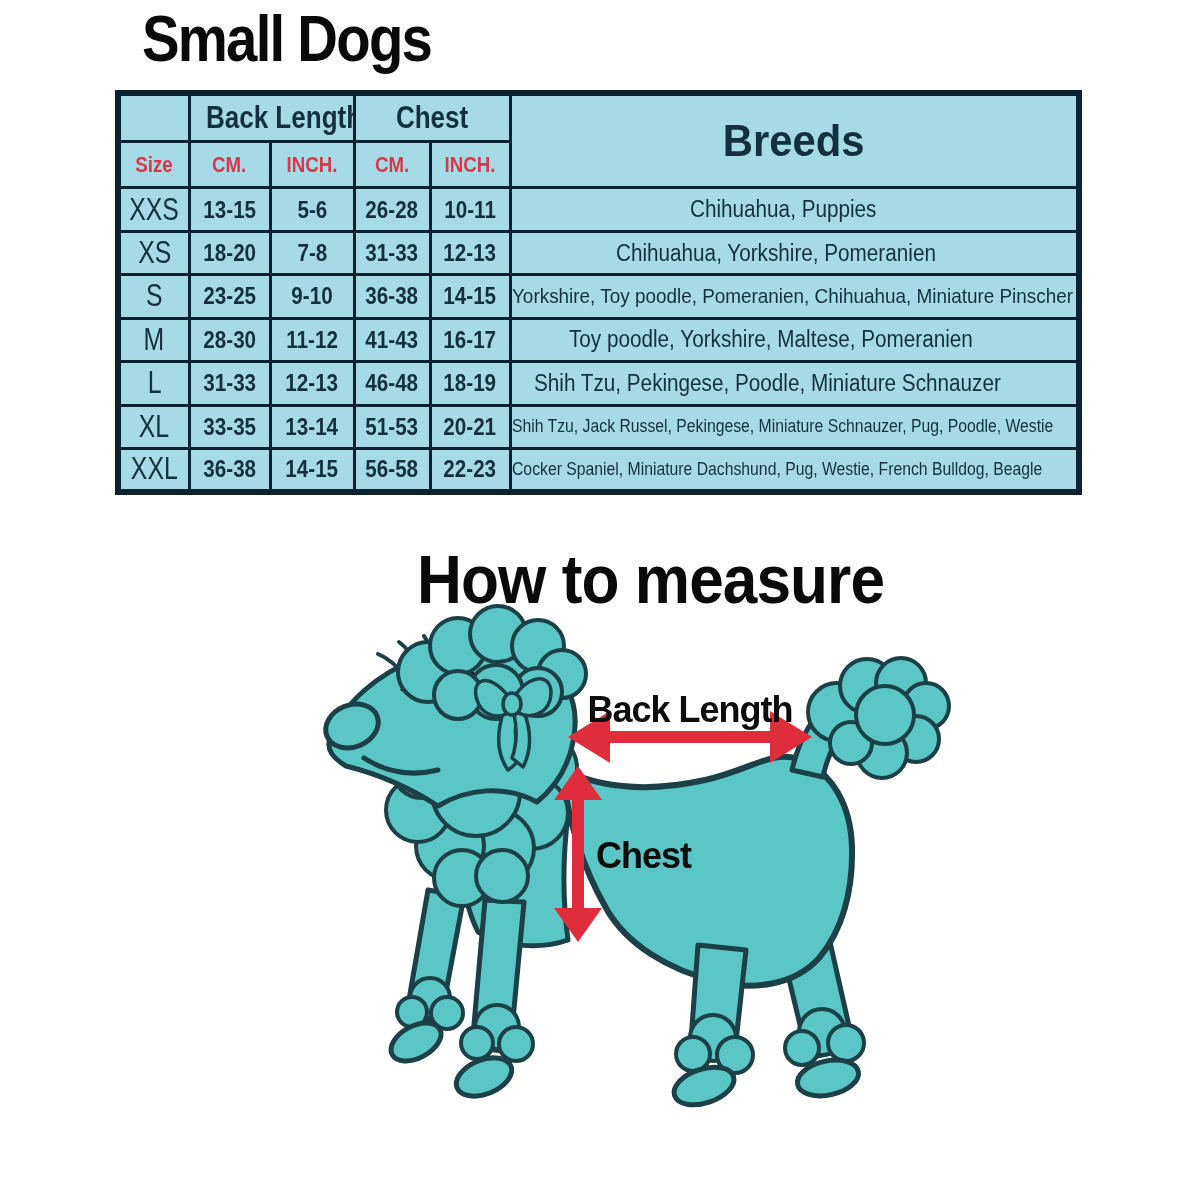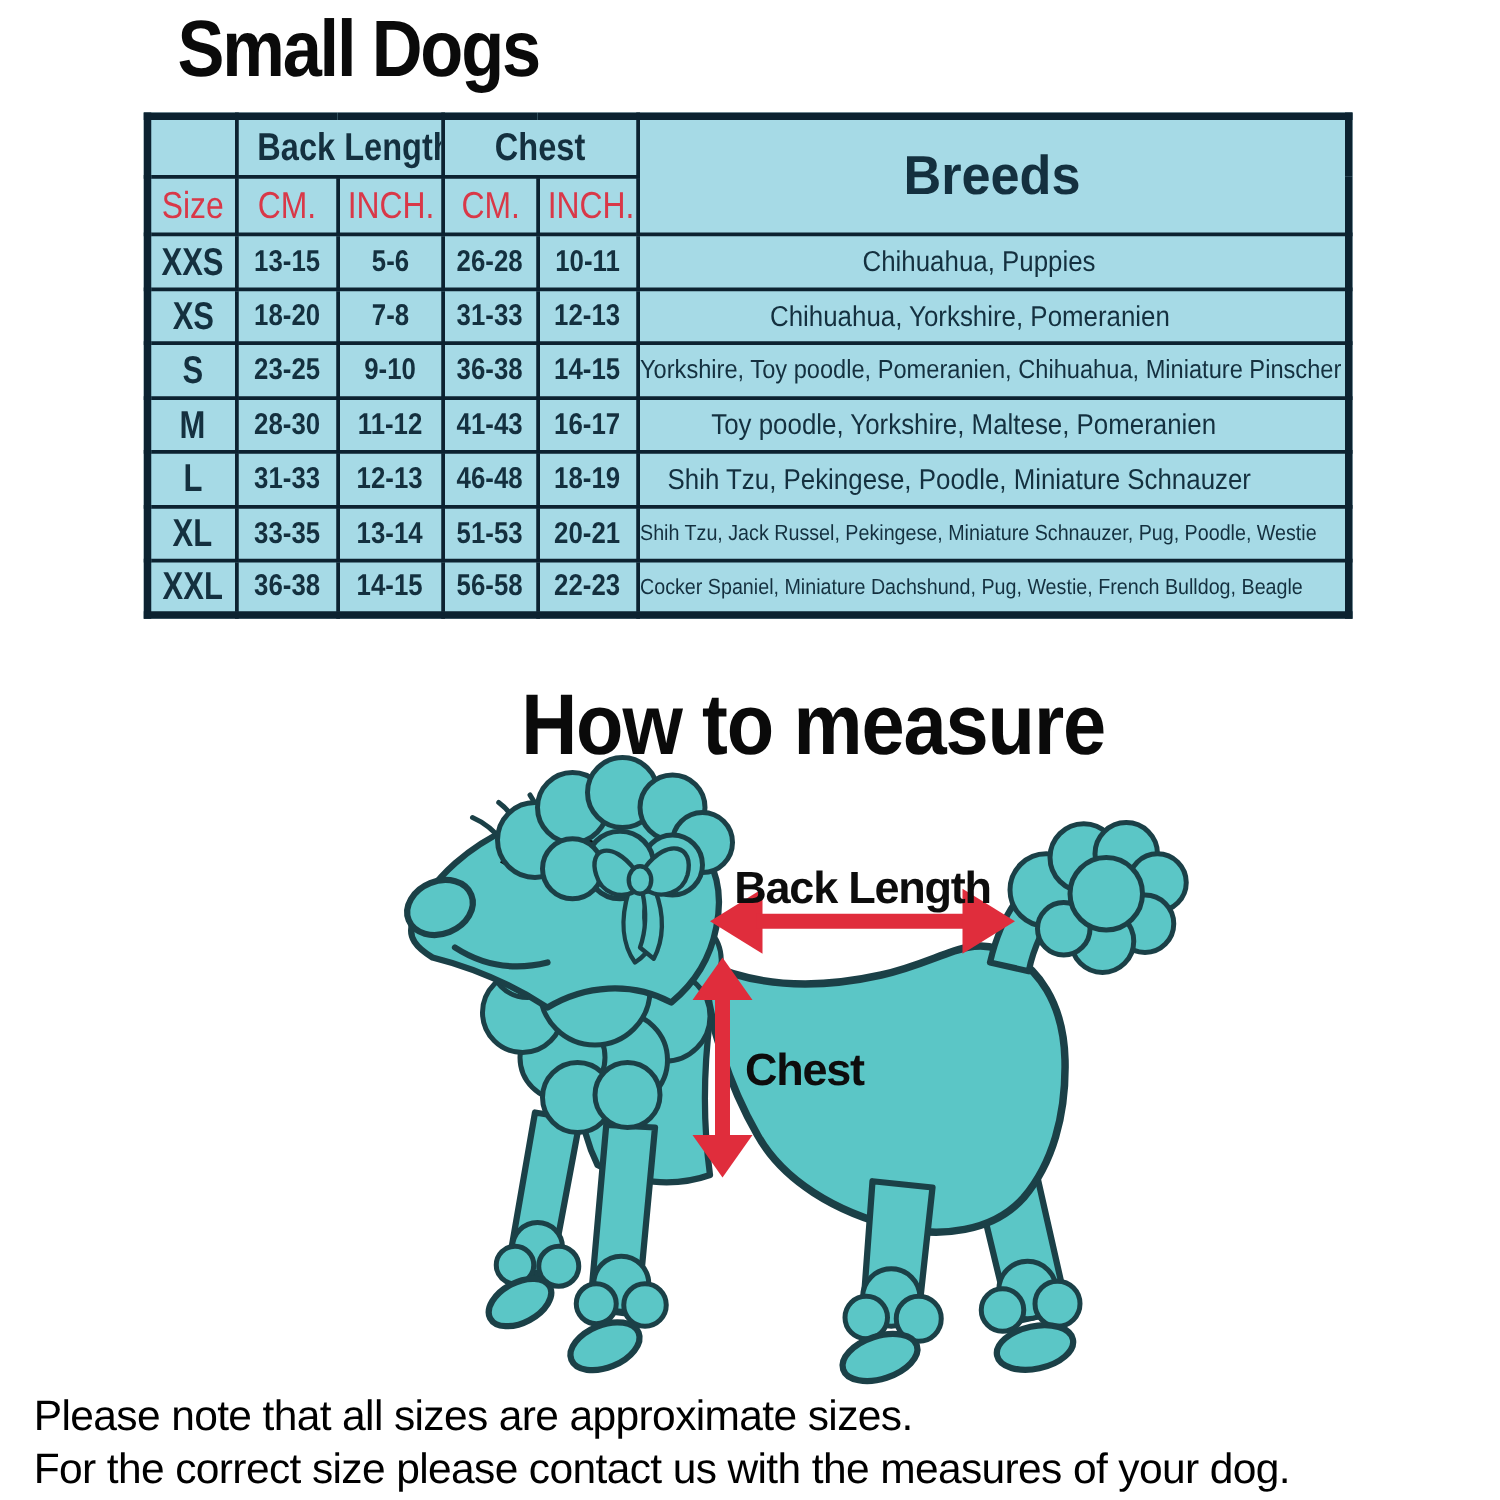--- a/index.html
+++ b/index.html
@@ -21,23 +21,23 @@
   table.size-table td,table.size-table th{border:3px solid var(--table-grid);
     overflow:hidden;white-space:nowrap;vertical-align:middle;padding:0;text-align:center;}
   table.size-table{border:6px solid var(--table-grid);}
   col.c-size{width:71px;}col.c-bcm{width:81px;}col.c-binch{width:84px;}
   col.c-ccm{width:76px;}col.c-cinch{width:80px;}
   tr.hdr1{height:48px;}tr.hdr2{height:46px;}tr.data-row{height:43px;}
   .grp-hdr{font-size:31px;font-weight:bold;color:var(--dark-text);}
   .grp-hdr span{display:inline-block;transform:scaleX(.84);transform-origin:center;}
   .breeds-hdr{font-size:44px;font-weight:bold;color:var(--dark-text);}
   .breeds-hdr span{display:inline-block;transform:scaleX(.95);transform-origin:center;}
-  .red-hdr{font-size:30px;font-weight:normal;color:var(--header-accent-red);}
+  .red-hdr{font-size:22px;font-weight:bold;color:var(--header-accent-red);}
   .red-hdr span{display:inline-block;transform:scaleX(.85);transform-origin:center;}
-  td.size-cell{font-size:31px;font-weight:bold;color:var(--dark-text);}
+  td.size-cell{font-size:31px;font-weight:normal;color:var(--dark-text);}
   td.size-cell span{display:inline-block;transform:scaleX(.8);transform-origin:center;}
   td.num-cell{font-size:24px;font-weight:bold;color:var(--dark-text);text-decoration:underline;}
   td.num-cell span{display:inline-block;transform:scaleX(.86);transform-origin:center;}
   td.breeds-cell{text-align:left;padding-left:7px;font-weight:normal;color:var(--dark-text);}
   td.breeds-cell span{display:inline-block;transform:scaleX(.9);transform-origin:left center;}
   .b-lg{font-size:23px;} .b-md{font-size:21px;} .b-sm{font-size:17.5px;}
 
   .measure-title{position:absolute;left:300px;top:540px;width:700px;text-align:center;
     font-size:69px;font-weight:bold;color:var(--title-black);letter-spacing:-1px;}
   .measure-title span{display:inline-block;transform:scaleX(.9);transform-origin:center;}
@@ -248,18 +248,14 @@
     </g>
     <g class="arrow">
       <polygon points="278,166 254,200 302,200"></polygon>
       <rect x="272" y="196" width="12" height="112"></rect>
       <polygon points="278,342 254,308 302,308"></polygon>
     </g>
     <text class="arrow-label" x="390" y="122" text-anchor="middle">Back Length</text>
     <text class="arrow-label" x="296" y="268">Chest</text>
   </svg>
 
-  <div class="footnote">
-    <div>Please note that all sizes are approximate sizes.</div>
-    <div>For the correct size please contact us with the measures of your dog.</div>
-  </div>
 
 </div>
 
 </body></html>

